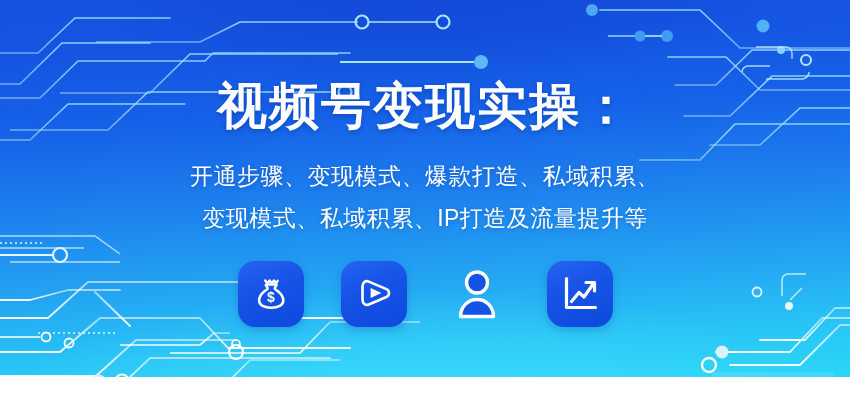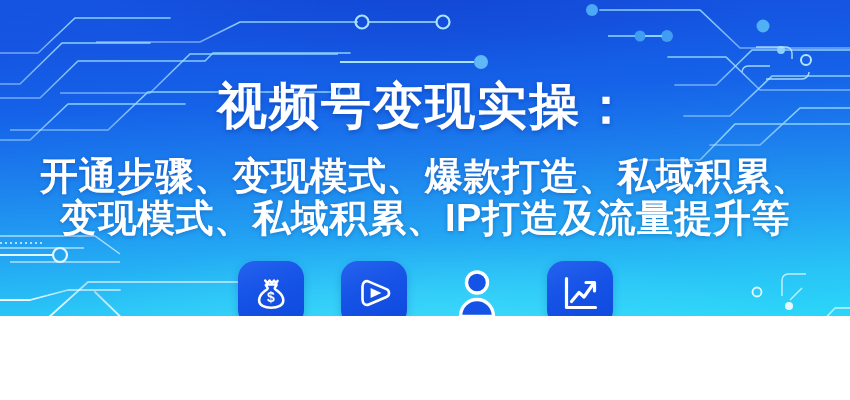--- a/index.html
+++ b/index.html
@@ -3,21 +3,21 @@
 <meta charset="utf-8">
 <style>
   html, body {
     margin: 0;
     padding: 0;
     background: #ffffff;
   }
   #banner {
     position: relative;
     width: 850px;
-    height: 316px;
+    height: 377px;
     overflow: hidden;
     font-family: "Liberation Sans", "DejaVu Sans", sans-serif;
     background: linear-gradient(177deg,
         #1452e0 0%,
         #1354e2 14%,
         #1461e8 32%,
         #1b7ded 50%,
         #21a2f2 70%,
         #27c4f6 87%,
         #2ad6f8 100%);
@@ -66,23 +66,23 @@
     white-space: nowrap;
     text-shadow: 0 2px 5px rgba(4,30,120,.35);
   }
 
   .sub1, .sub2 {
     position: absolute;
     left: 0;
     width: 850px;
     text-align: center;
     color: #ffffff;
-    font-size: 38px;
+    font-size: 23px;
     line-height: 38px;
-    font-weight: bold;
+    font-weight: normal;
     letter-spacing: .5px;
     white-space: nowrap;
     text-shadow: 0 1px 4px rgba(4,30,120,.30);
   }
   .sub1 { top: 157px; }
   .sub2 { top: 199px; }
 
   #icon-row {
     position: absolute;
     top: 261px;

